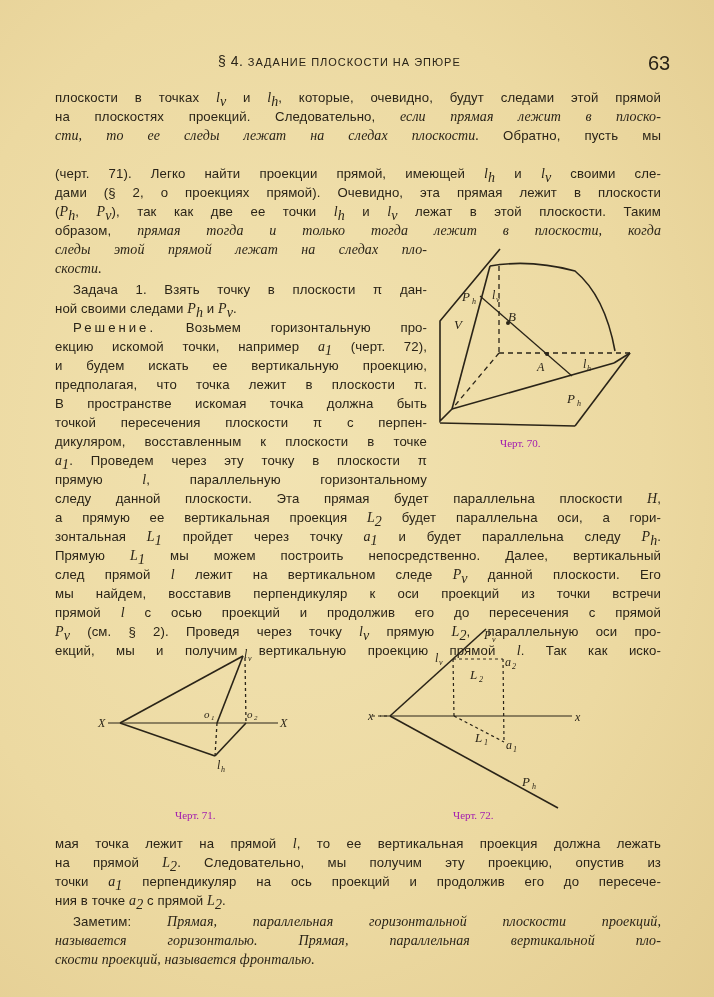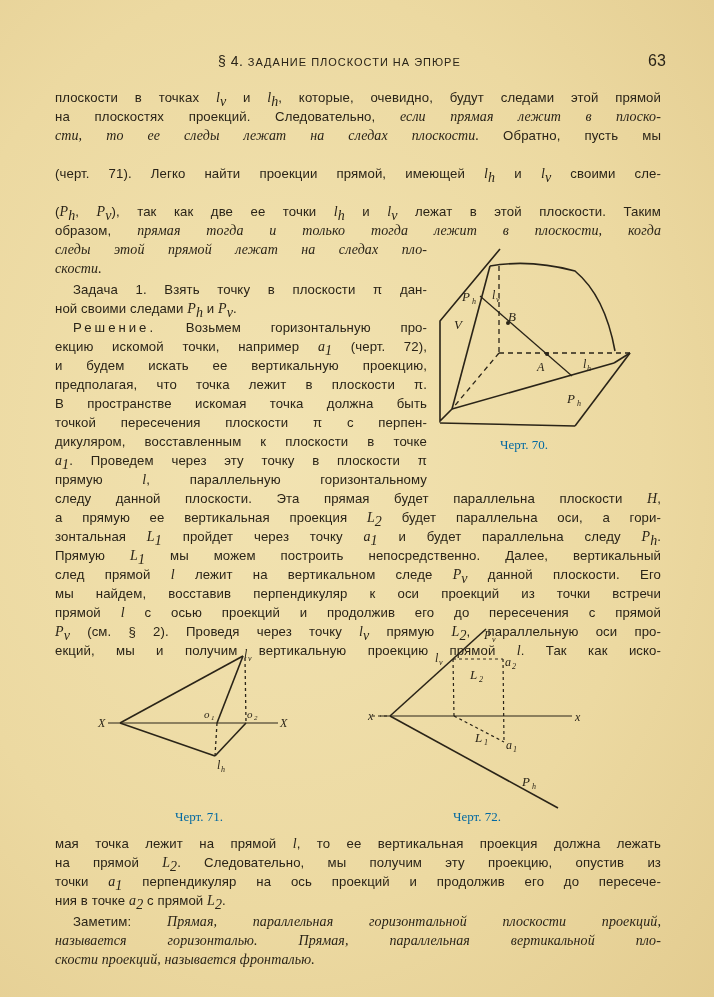--- a/index.html
+++ b/index.html
@@ -13,52 +13,53 @@
   }
   .page { position: absolute; left: 0; top: 16px; width: 714px; height: 997px; }
   .header {
     position: absolute; top: 37px; left: 0; width: 714px; height: 20px;
     font-family: "Liberation Sans", sans-serif;
   }
   .header .title {
     position: absolute; left: 218px; top: 0; font-size: 14px; letter-spacing: 0.5px;
   }
   .header .title .sc { font-size: 11px; letter-spacing: 1px; }
-  .header .pnum { position: absolute; left: 648px; top: -1px; font-size: 16px; }
+  .header .pnum { position: absolute; left: 648px; top: -1px; font-size: 20px; }
   .line {
     position: absolute; left: 55px; height: 18px;
     font-family: "Liberation Sans", sans-serif; font-size: 13.2px;
     white-space: nowrap; line-height: 18px; letter-spacing: 0.1px;
   }
   .full { width: 606px; text-align: justify; text-align-last: justify; }
   .half { width: 372px; text-align: justify; text-align-last: justify; }
   .last { text-align: left; text-align-last: left; }
   .it { font-family: "Liberation Serif", serif; font-style: italic; font-size: 14px; }
   .sp { letter-spacing: 3px; }
   .indent { padding-left: 18px; box-sizing: border-box; }
   .cap {
-    position: absolute; font-family: "Liberation Serif", serif; font-size: 13px; color: #0369a1;
+    position: absolute; font-family: "Liberation Serif", serif; font-size: 11px; color: #a21caf;
   }
   svg { position: absolute; overflow: visible; }
   svg text { font-family: "Liberation Serif", serif; font-style: italic; fill: #2a2418; }
 </style>
 </head>
 <body>
 
 <div class="page">
 
   <div class="header">
     <span class="title"><span>§ 4.</span> <span class="sc">ЗАДАНИЕ ПЛОСКОСТИ НА ЭПЮРЕ</span></span>
     <span class="pnum">63</span>
   </div>
 
   <div class="line full" style="top:73px"><span>плоскости в точках </span><i class="it">l</i><sub class="it">v</sub><span> и </span><i class="it">l</i><sub class="it">h</sub><span>, которые, очевидно, будут следами этой прямой</span></div>
   <div class="line full" style="top:92px"><span>на плоскостях проекций. Следовательно, </span><span class="it">если прямая лежит в плоско-</span></div>
   <div class="line full" style="top:111px"><span class="it">сти, то ее следы лежат на следах плоскости.</span><span> Обратно, пусть мы</span></div>
   <div class="line full" style="top:149px"><span>(черт. 71). Легко найти проекции прямой, имеющей </span><i class="it">l</i><sub class="it">h</sub><span> и </span><i class="it">l</i><sub class="it">v</sub><span> своими сле-</span></div>
+  <div class="line full" style="top:168px">дами (§ 2, о проекциях прямой). Очевидно, эта прямая лежит в плоскости</div>
   <div class="line full" style="top:187px"><span>(</span><i class="it">P</i><sub class="it">h</sub>, <i class="it">P</i><sub class="it">v</sub><span>), так как две ее точки </span><i class="it">l</i><sub class="it">h</sub><span> и </span><i class="it">l</i><sub class="it">v</sub><span> лежат в этой плоскости. Таким</span></div>
   <div class="line full" style="top:206px"><span>образом, </span><span class="it">прямая тогда и только тогда лежит в плоскости, когда</span></div>
   <div class="line half" style="top:225px"><span class="it">следы этой прямой лежат на следах пло-</span></div>
   <div class="line half last" style="top:244px"><span class="it">скости.</span></div>
 
   <div class="line half indent" style="top:265px"><span>Задача 1.</span><span> Взять точку в плоскости π дан-</span></div>
   <div class="line half last" style="top:284px"><span>ной своими следами </span><i class="it">P</i><sub class="it">h</sub><span> и </span><i class="it">P</i><sub class="it">v</sub><span>.</span></div>
 
   <div class="line half indent" style="top:303px"><span class="sp">Решение.</span><span> Возьмем горизонтальную про-</span></div>
   <div class="line half" style="top:322px"><span>екцию искомой точки, например </span><i class="it">a</i><sub class="it">1</sub><span> (черт. 72),</span></div>

